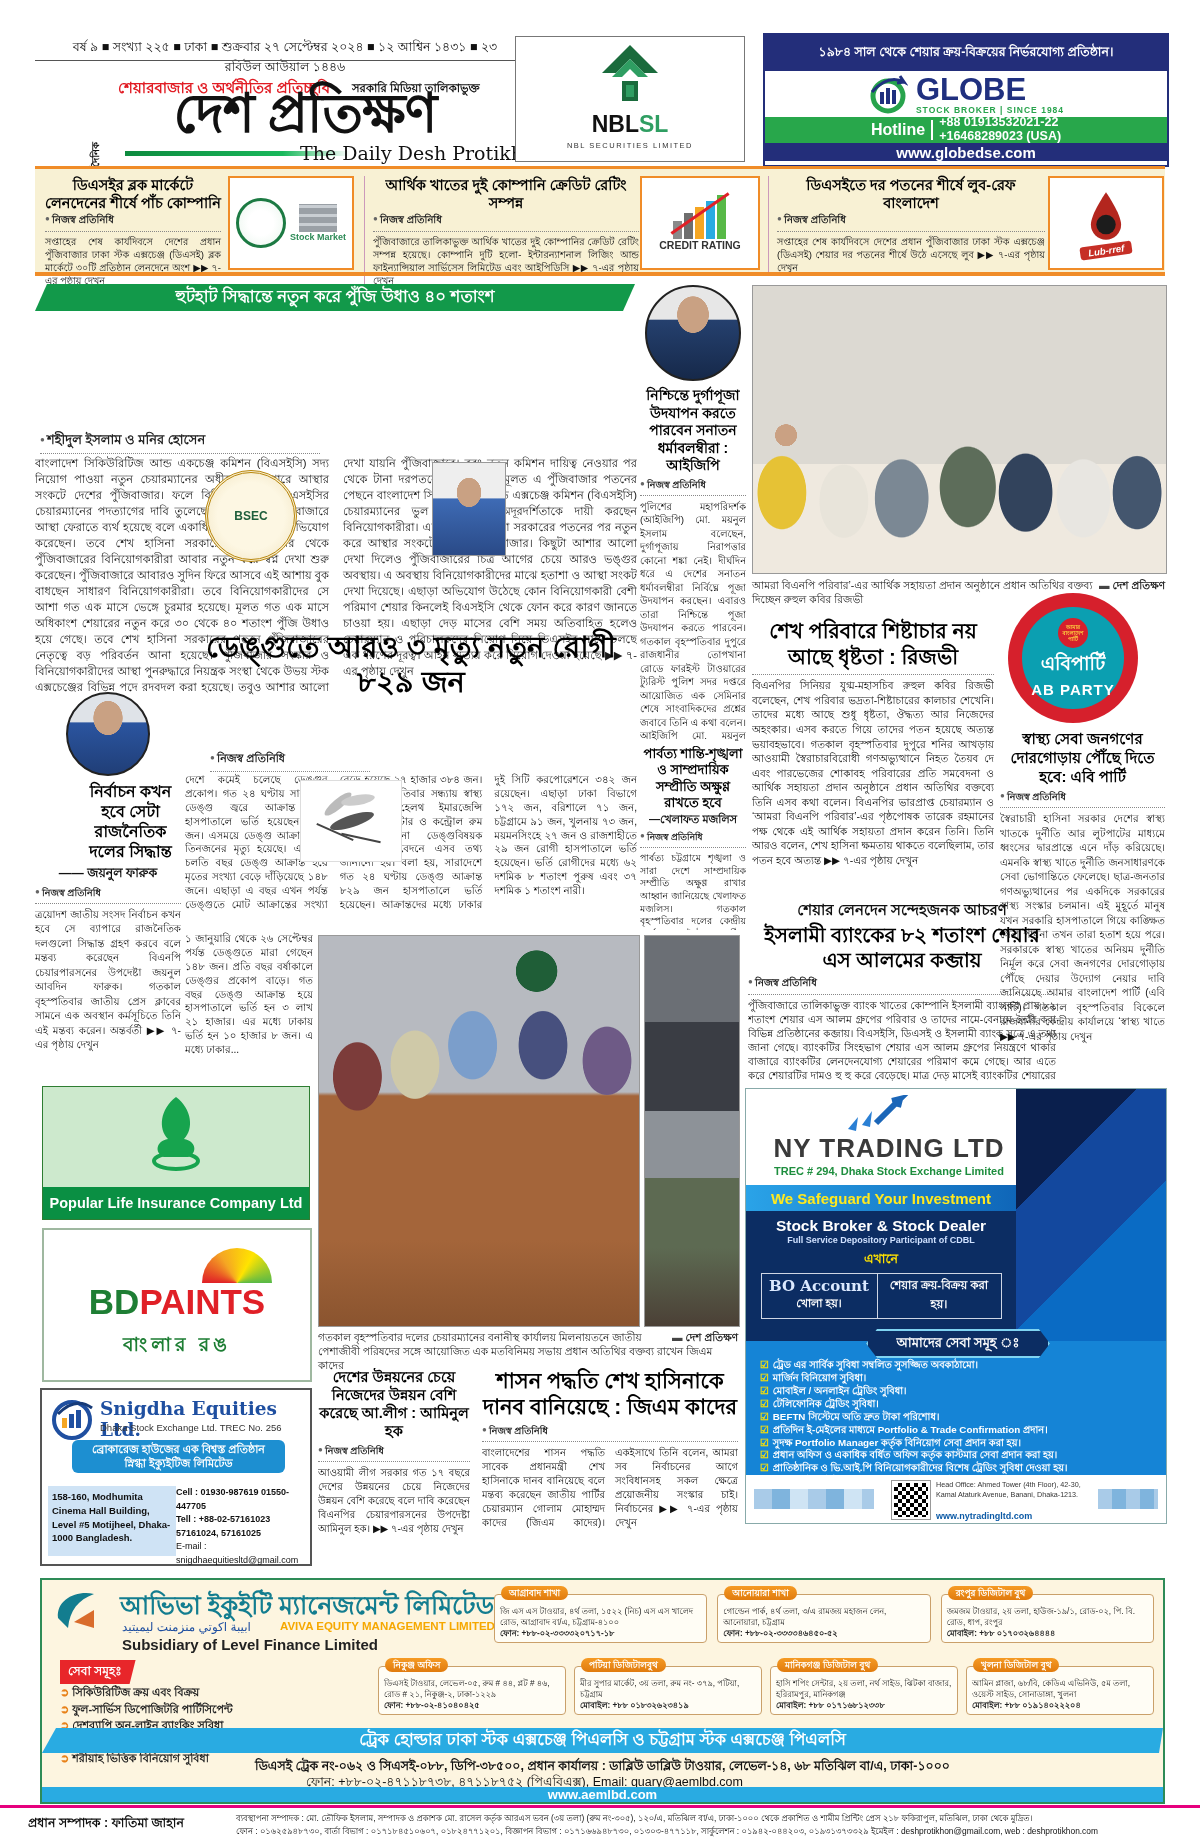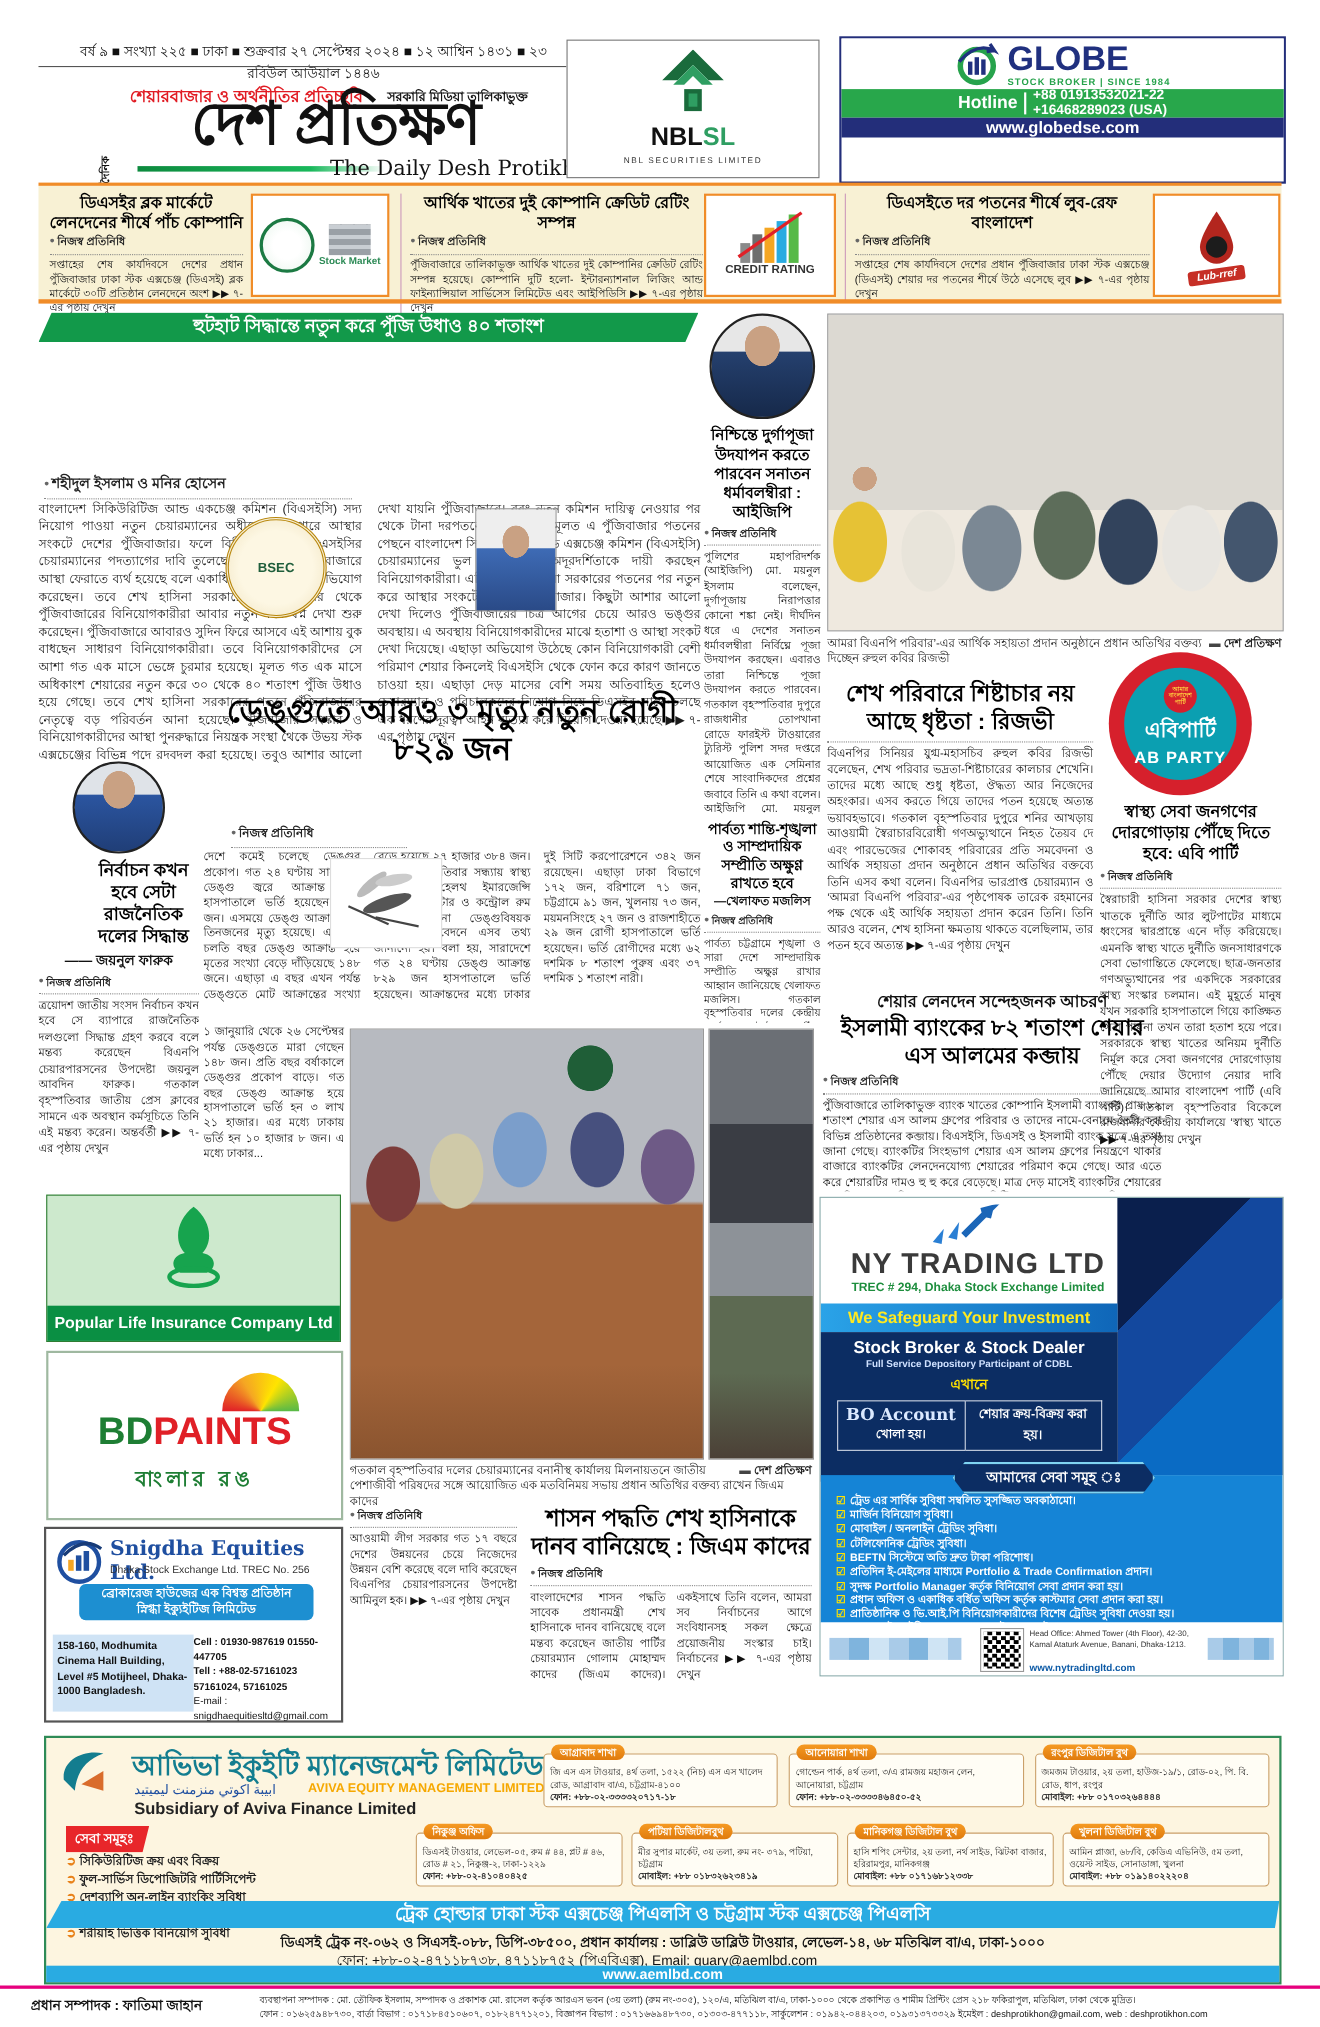--- a/index.html
+++ b/index.html
@@ -98,20 +98,21 @@
       <path d="M30 0 L58 28 L44 28 L30 14 L16 28 L2 28 Z" fill="#1a6b3c"></path>
       <path d="M30 14 L48 32 L38 32 L30 24 L22 32 L12 32 Z" fill="#2f9e62"></path>
       <rect x="22" y="36" width="16" height="20" fill="#1a6b3c"></rect>
       <rect x="26" y="40" width="8" height="12" fill="#2f9e62"></rect>
     </svg>
     <div class="abs" style="left:0;top:74px;width:228px;text-align:center;font-size:23px;font-weight:900;"><span style="color:#111;">NBL</span><span style="color:#2f9e62;">SL</span></div>
     <div class="abs ctr" style="left:0;top:104px;width:228px;font-size:7.5px;letter-spacing:1.5px;color:#333;">NBL SECURITIES LIMITED</div>
   </div>
 
   <div class="abs" style="left:763px;top:33px;width:402px;height:130px;border:2px solid #232e7a;">
+    <div class="globe-h" style="height:36px;padding:0 6px;">১৯৮৪ সাল থেকে শেয়ার ক্রয়-বিক্রয়ের নির্ভরযোগ্য প্রতিষ্ঠান।</div>
     <div style="height:46px;background:#fff;display:flex;align-items:center;justify-content:center;gap:8px;">
       <svg width="40" height="40" viewBox="0 0 40 40">
         <circle cx="20" cy="22" r="15" fill="none" stroke="#27a34c" stroke-width="5"></circle>
         <rect x="12" y="18" width="4" height="12" fill="#20307f"></rect>
           <rect x="18" y="14" width="4" height="16" fill="#20307f"></rect>
           <rect x="24" y="16" width="4" height="14" fill="#20307f"></rect>
         <path d="M4 18 Q20 0 36 8 L32 2 M36 8 L29 9" stroke="#20307f" stroke-width="3" fill="none"></path>
       </svg>
       <div>
         <div style="font-size:31px;font-weight:900;color:#20307f;line-height:1;">GLOBE</div>
@@ -295,20 +296,21 @@
   </div>
 
   <div class="abs photo meeting" style="left:318px;top:935px;width:320px;height:390px;"></div>
   <div class="abs photo vphoto" style="left:644px;top:935px;width:94px;height:390px;"></div>
   <div class="abs caption" style="left:318px;top:1330px;width:420px;">
     <span class="credit">দেশ প্রতিক্ষণ</span>
     <span>গতকাল বৃহস্পতিবার দলের চেয়ারম্যানের বনানীস্থ কার্যালয় মিলনায়তনে জাতীয় পেশাজীবী পরিষদের সঙ্গে আয়োজিত এক মতবিনিময় সভায় প্রধান অতিথির বক্তব্য রাখেন জিএম কাদের</span>
   </div>
 
   <div class="abs" style="left:318px;top:1368px;width:152px;height:194px;overflow:hidden;">
+    <div class="sec-h ctr" style="font-size:14.5px;">দেশের উন্নয়নের চেয়ে নিজেদের উন্নয়ন বেশি করেছে আ.লীগ : আমিনুল হক</div>
     <div class="byline" style="font-size:9.5px;margin-top:3px;">নিজস্ব প্রতিনিধি</div>
     <div class="drule"></div>
     <div class="jst" style="font-size:10px;line-height:1.4;">আওয়ামী লীগ সরকার গত ১৭ বছরে দেশের উন্নয়নের চেয়ে নিজেদের উন্নয়ন বেশি করেছে বলে দাবি করেছেন বিএনপির চেয়ারপারসনের উপদেষ্টা আমিনুল হক। ▶▶ ৭-এর পৃষ্ঠায় দেখুন</div>
   </div>
 
   <div class="abs" style="left:482px;top:1368px;width:256px;height:194px;overflow:hidden;">
     <div class="sec-h ctr" style="font-size:21px;">শাসন পদ্ধতি শেখ হাসিনাকে দানব বানিয়েছে : জিএম কাদের</div>
     <div class="byline" style="font-size:9.5px;margin-top:3px;">নিজস্ব প্রতিনিধি</div>
     <div class="drule"></div>
     <div class="jst" style="font-size:10px;line-height:1.4;column-count:2;column-gap:10px;">বাংলাদেশের শাসন পদ্ধতি সাবেক প্রধানমন্ত্রী শেখ হাসিনাকে দানব বানিয়েছে বলে মন্তব্য করেছেন জাতীয় পার্টির চেয়ারম্যান গোলাম মোহাম্মদ কাদের (জিএম কাদের)। একইসাথে তিনি বলেন, আমরা সব নির্বাচনের আগে সংবিধানসহ সকল ক্ষেত্রে প্রয়োজনীয় সংস্কার চাই। নির্বাচনের ▶▶ ৭-এর পৃষ্ঠায় দেখুন</div>
@@ -359,21 +361,21 @@
   </div>
 
   <div class="abs aviva" style="left:40px;top:1578px;width:1121px;height:222px;">
     <svg class="abs" style="left:12px;top:8px;" width="58" height="52" viewBox="0 0 58 52">
       <path d="M4 30 C2 12 22 2 40 6 C24 12 16 22 14 40 Z" fill="#137d8f"></path>
       <path d="M20 34 L40 22 L40 40 Z" fill="#d96c2c"></path>
     </svg>
     <div class="abs" style="left:78px;top:6px;width:420px;font-size:25px;font-weight:900;color:#137d8f;">আভিভা ইকুইটি ম্যানেজমেন্ট লিমিটেড</div>
     <div class="abs" style="left:80px;top:40px;font-size:12px;color:#1f4fa0;">ابيبة اكوتي منزمنت ليميتيد</div>
     <div class="abs" style="left:238px;top:40px;font-size:11.5px;font-weight:800;color:#f6a800;">AVIVA EQUITY MANAGEMENT LIMITED</div>
-    <div class="abs" style="left:80px;top:56px;font-size:15px;font-weight:800;color:#222;">Subsidiary of Aviva Finance Limited</div>
+    <div class="abs" style="left:80px;top:56px;font-size:15px;font-weight:800;color:#222;">Subsidiary of Level Finance Limited</div>
 
     <div class="abs" style="left:18px;top:80px;width:300px;">
       <span class="ribbon">সেবা সমূহঃ</span>
       <div class="avitem">সিকিউরিটিজ ক্রয় এবং বিক্রয়</div>
       <div class="avitem">ফুল-সার্ভিস ডিপোজিটরি পার্টিসিপেন্ট</div>
       <div class="avitem">দেশব্যাপি অন-লাইন ব্যাংকিং সুবিধা</div>
       <div class="avitem">প্যানেল ব্রোকার-মার্জিন সুবিধা</div>
       <div class="avitem">শরীয়াহ ভিত্তিক বিনিয়োগ সুবিধা</div>
     </div>
 

